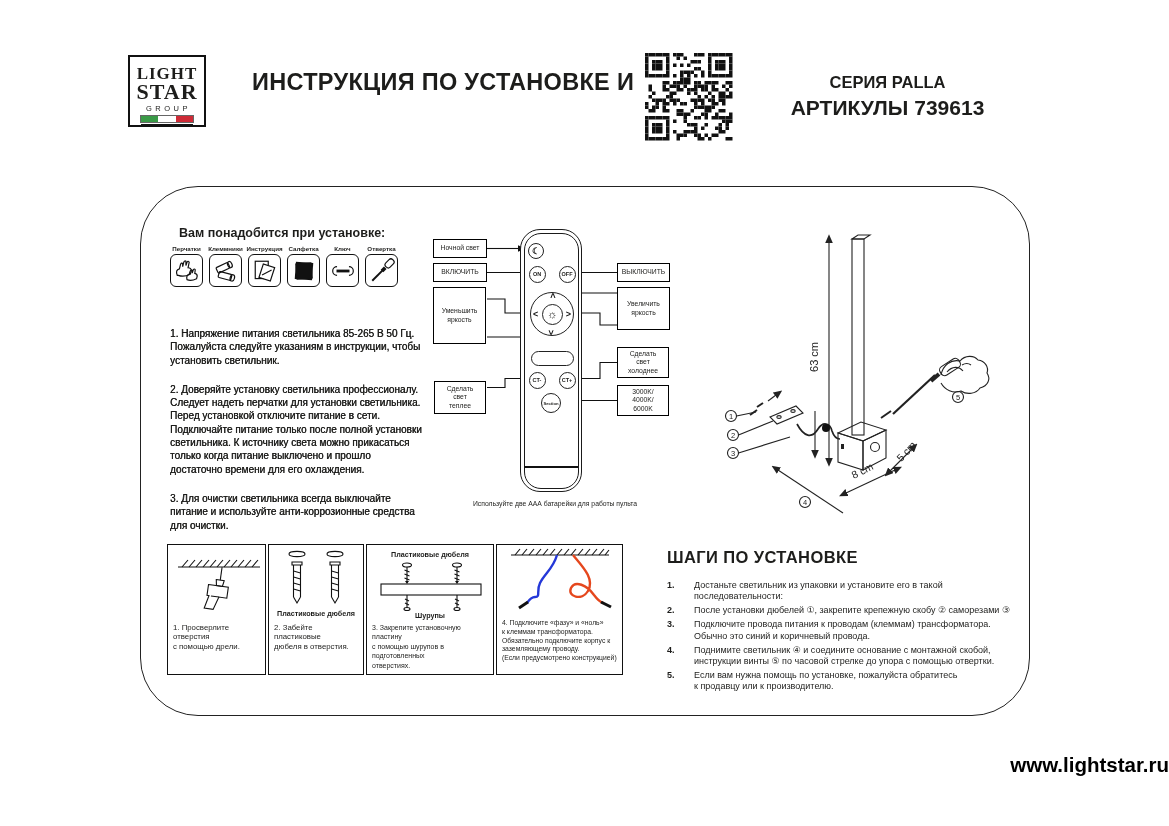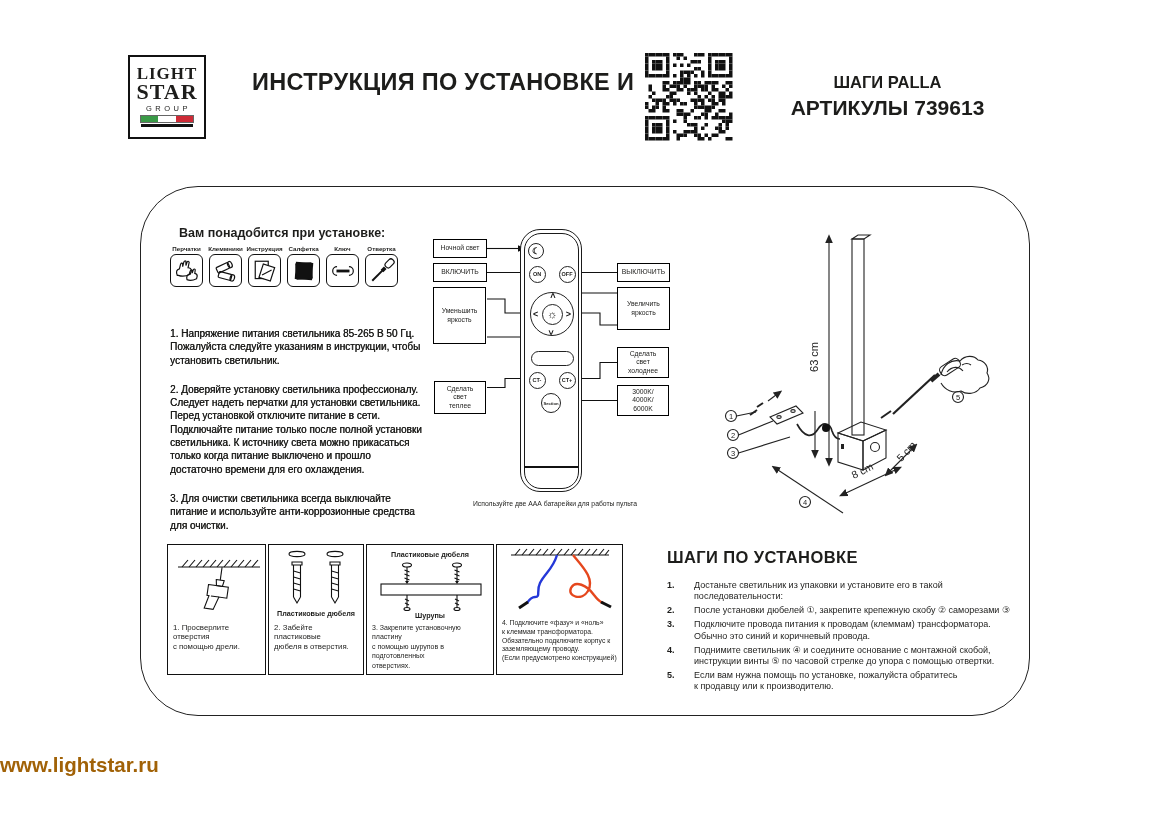--- a/index.html
+++ b/index.html
@@ -1,21 +1,21 @@
 <!DOCTYPE html>
 <html><head>
 <meta charset="utf-8">
 <style>
   html,body{margin:0;padding:0;background:#fff;}
   #page{position:relative;width:1169px;height:826px;background:#fff;overflow:hidden;
         font-family:"Liberation Sans",sans-serif;color:#1d1d1b;}
   .abs{position:absolute;}
 
   
-  .logo{left:128px;top:55px;width:78px;height:84px;border:2px solid #111;text-align:center;
+  .logo{left:128px;top:55px;width:78px;height:72px;border:2px solid #111;text-align:center;
         font-family:"Liberation Serif",serif;box-sizing:border-box;}
   .logo .l1{margin-top:9px;font-size:17px;font-weight:bold;letter-spacing:1px;line-height:16px;}
   .logo .l2{font-size:22px;font-weight:bold;letter-spacing:1px;line-height:20px;}
   .logo .l3{font-family:"Liberation Sans",sans-serif;font-size:7.5px;letter-spacing:3.5px;margin-top:2px;text-indent:3px;}
   .flag{width:52px;height:6px;margin:3px auto 0;display:flex;outline:0.5px solid #666;}
   .flag div{flex:1;}
   .flag-underline{width:52px;height:2.5px;background:#111;margin:2px auto 0;}
   .title{left:252px;top:67px;font-size:23.5px;font-weight:bold;line-height:31px;letter-spacing:0.3px;}
   .series{left:765px;top:73px;width:245px;text-align:center;font-weight:bold;font-size:16.5px;}
   .articles{left:765px;top:96px;width:245px;text-align:center;font-weight:bold;font-size:21px;}
@@ -56,21 +56,21 @@
   .caption{position:absolute;left:5px;right:2px;font-size:7.8px;line-height:9.4px;white-space:pre-line;}
   .dlabel{position:absolute;left:0;right:0;text-align:center;font-size:7.2px;font-weight:bold;}
 
   
   .steps-heading{left:667px;top:548px;font-size:16.5px;font-weight:bold;letter-spacing:0.4px;}
   .steps{left:667px;top:580px;width:360px;}
   .step-row{display:flex;margin-bottom:2.5px;font-size:9px;line-height:11.4px;}
   .step-num{width:27px;font-weight:bold;}
   .step-text{white-space:pre-line;flex:1;}
 
-  .footer{left:0;right:0;top:753px;text-align:left;font-size:20.5px;font-weight:bold;color:#a16207;}
+  .footer{left:0;right:0;top:753px;text-align:right;font-size:20.5px;font-weight:bold;color:#000000;}
   svg text{font-family:"Liberation Sans",sans-serif;}
 </style>
 </head>
 <body>
 
 <div id="page">
 
   <div class="abs logo">
     <div class="l1">LIGHT</div>
     <div class="l2">STAR</div>
@@ -374,21 +374,21 @@
       <rect x="17.5" y="84.0" width="3.5" height="3.5"></rect>
       <rect x="21.0" y="84.0" width="3.5" height="3.5"></rect>
       <rect x="31.5" y="84.0" width="3.5" height="3.5"></rect>
       <rect x="52.5" y="84.0" width="3.5" height="3.5"></rect>
       <rect x="56.0" y="84.0" width="3.5" height="3.5"></rect>
       <rect x="63.0" y="84.0" width="3.5" height="3.5"></rect>
       <rect x="80.5" y="84.0" width="3.5" height="3.5"></rect>
       <rect x="84.0" y="84.0" width="3.5" height="3.5"></rect>
     </svg>
 
-  <div class="abs series">ШАГИ PALLA</div>
+  <div class="abs series">СЕРИЯ PALLA</div>
   <div class="abs articles">АРТИКУЛЫ 739613</div>
 
   <div class="abs panel"></div>
 
   <div class="abs tools-heading">Вам понадобится при установке:</div>
   <div class="abs tools">
     <div class="tool">
       <div class="tool-label">Перчатки</div>
       <div class="tool-box">
         <svg width="26" height="26" viewBox="0 0 24 24">

